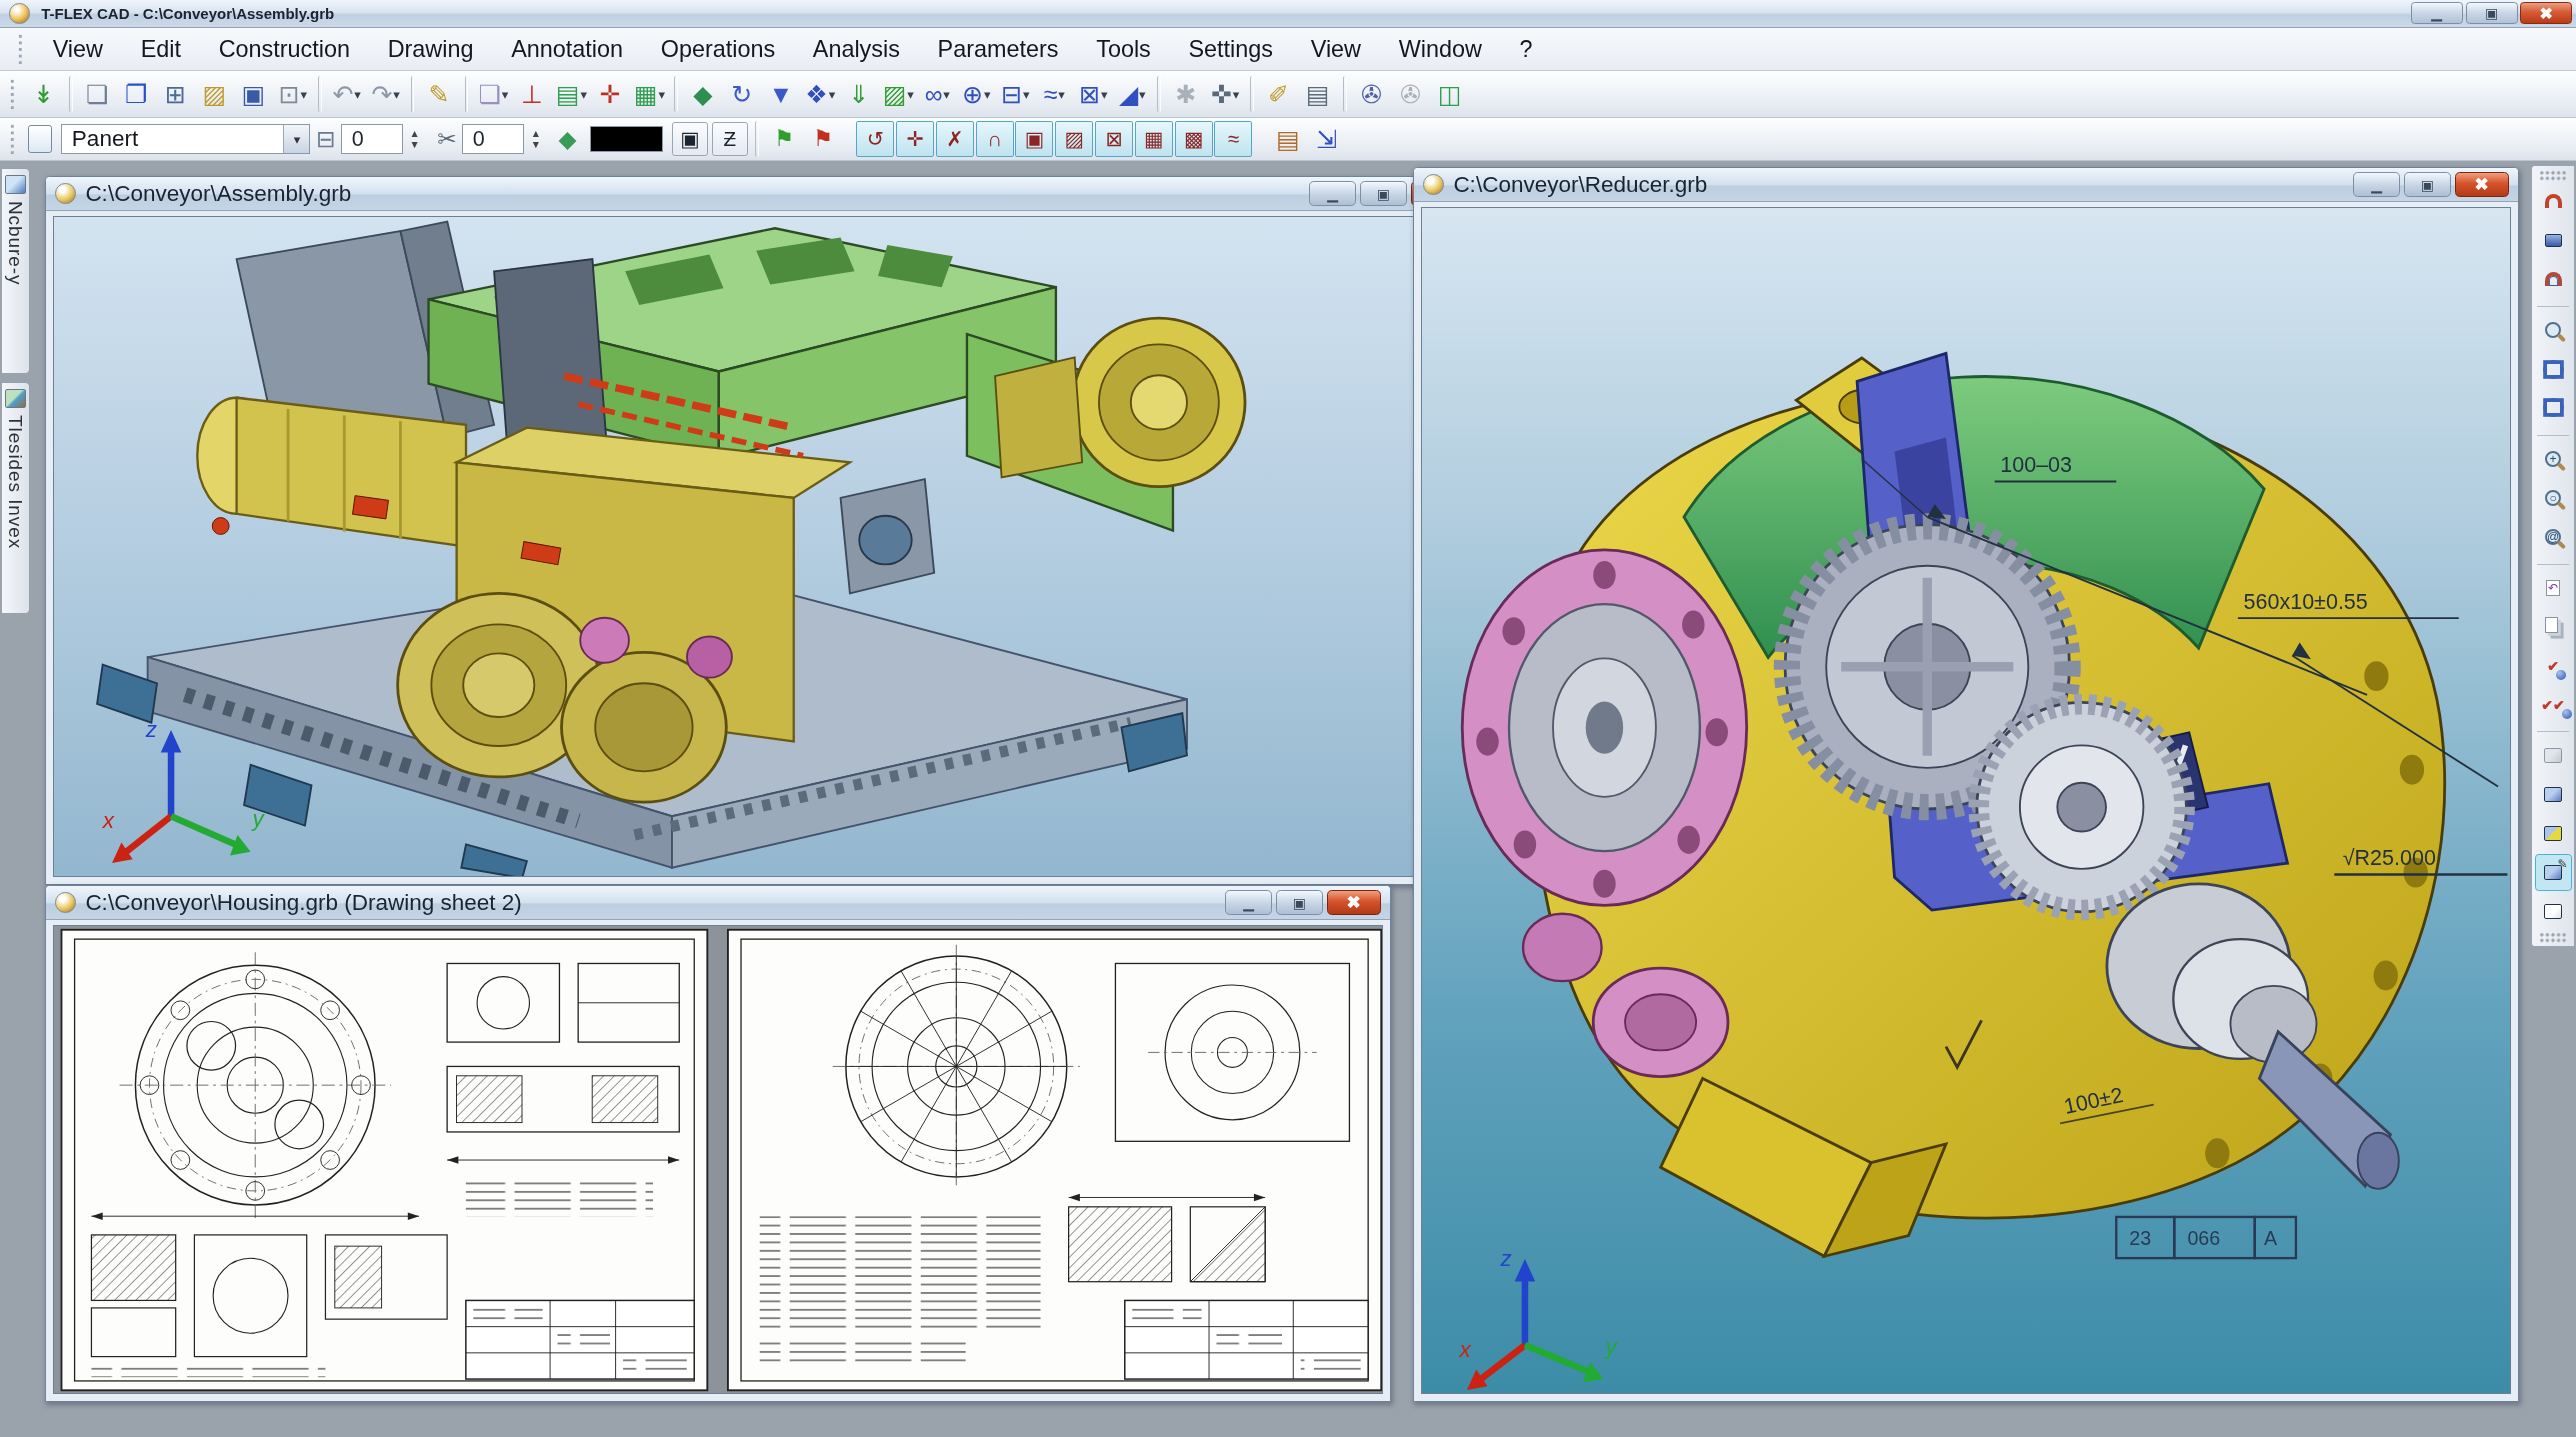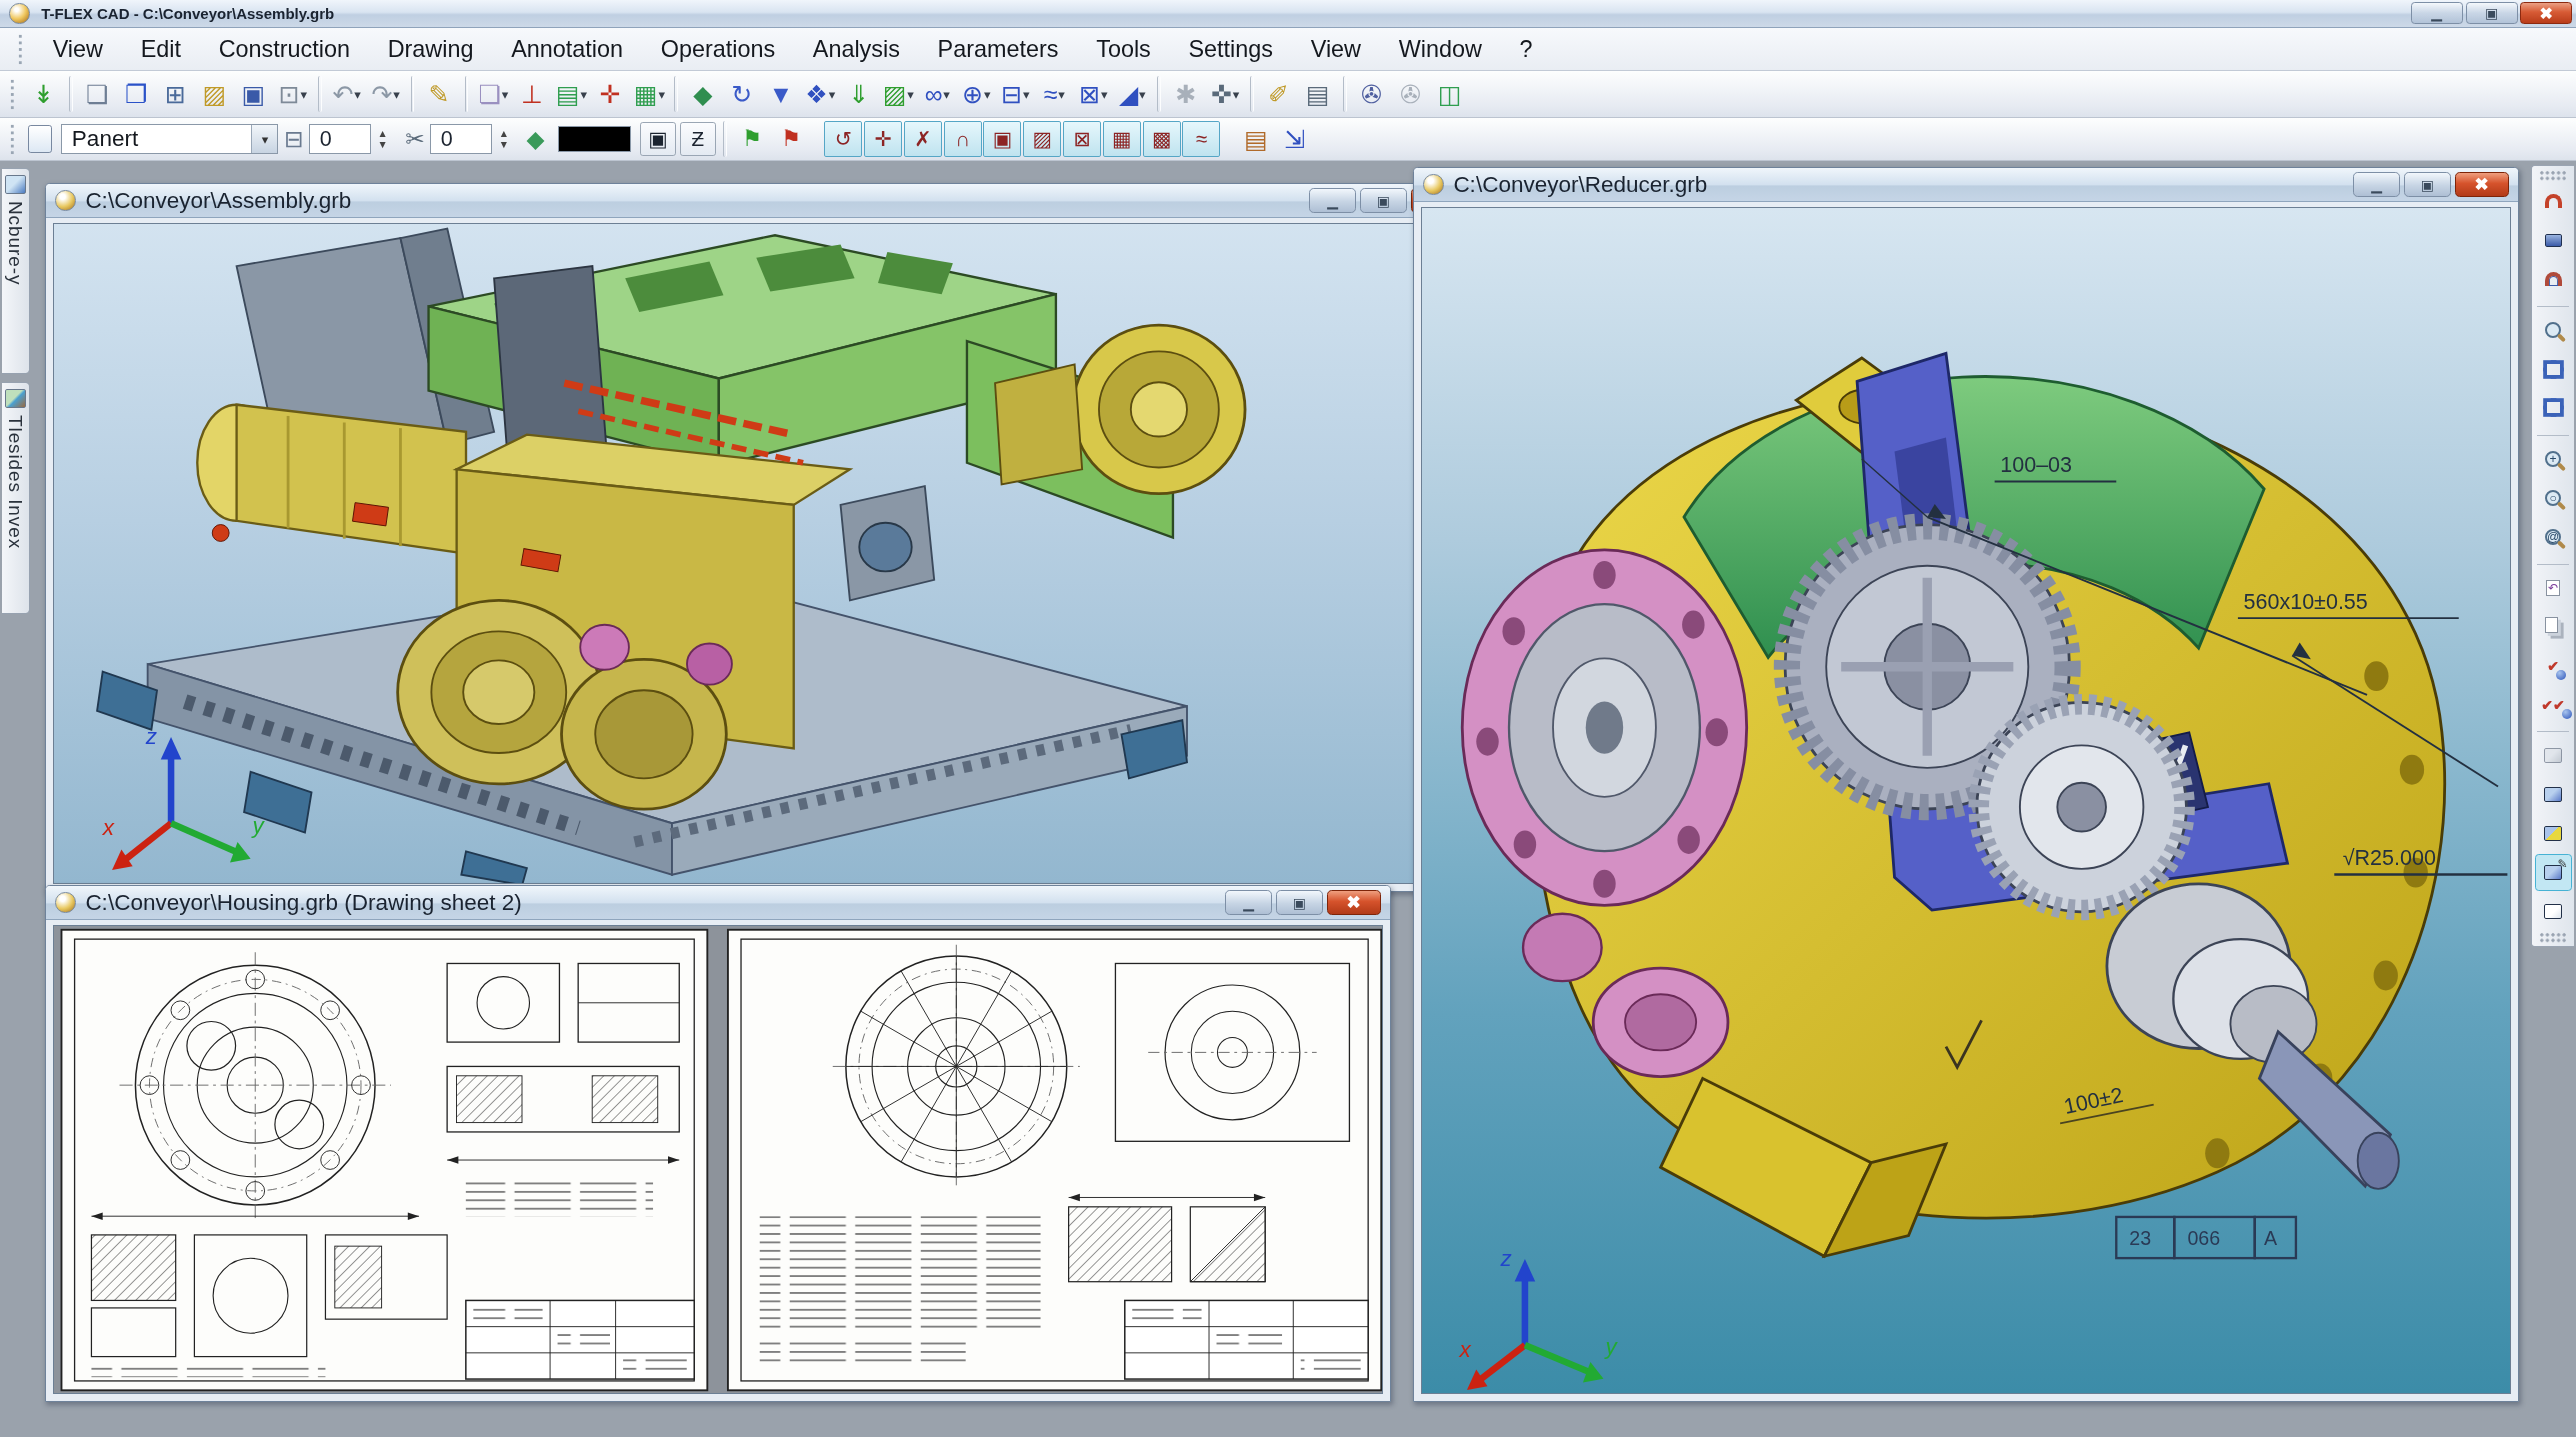--- a/index.html
+++ b/index.html
@@ -34,21 +34,21 @@
     background:linear-gradient(#fdfefe,#e7ebf2 75%,#dde3ec);border-bottom:0.9px solid #bcc4d0;}
   .tbar1{left:0;top:71px;width:2576px;height:47px;}
   .tbar2{left:0;top:118px;width:2576px;height:43px;}
   .tbtn{min-width:39px;height:39px;display:flex;align-items:center;justify-content:center;border-radius:3.7px;flex:0 0 auto;}
   .tbtn .glyph{font-size:25px;line-height:1;}
   .tbtn .drop{font-size:13px;color:#38404c;margin-left:0.9px;}
   .tbtn.sep{min-width:3.7px;width:3.7px;height:36px;margin:0 5.6px;border-left:0.9px solid #b3bcc8;border-right:0.9px solid #fcfdfe;}
 
   
   .pg-ico{width:24px;height:28px;background:linear-gradient(#ffffff,#dde8f4);border:1.9px solid #7888a0;border-radius:2.8px;margin:0 9.4px 0 3.7px;}
-  .selbox{width:217px;height:30px;background:#fff;border:0.9px solid #8a98a8;display:flex;align-items:center;}
+  .selbox{width:249px;height:30px;background:#fff;border:0.9px solid #8a98a8;display:flex;align-items:center;}
   .selbox .val{flex:1;padding-left:9.4px;font-size:22.5px;color:#14181e;}
   .selbox .arr{width:26px;height:100%;background:linear-gradient(#f2f6fa,#c8d4e2);border-left:0.9px solid #9aa8b8;
     display:flex;align-items:center;justify-content:center;font-size:13px;color:#333;}
   .mini-ico{font-size:23.4px;margin:0 5.6px;}
   .spin{width:62px;height:30px;background:#fff;border:0.9px solid #8a98a8;display:flex;align-items:center;padding-left:9.4px;font-size:21.5px;}
   .updown{display:flex;flex-direction:column;justify-content:center;height:30px;margin:0 7.5px 0 1.9px;}
   .updown span{font-size:10.3px;line-height:11.2px;color:#444;text-align:center;width:19px;}
   .swatch{width:73px;height:26px;border:1.9px solid #8a98a8;margin:0 7.5px;}
   .sqbtn{width:36px;height:34px;border:0.9px solid #9aa6b4;border-radius:2.8px;margin:0 1.9px;
     display:flex;align-items:center;justify-content:center;font-size:20.6px;background:linear-gradient(#fbfcfe,#e4eaf2);}
@@ -401,21 +401,21 @@
 
   <div class="ltab" style="top:168px;height:206px">
     <div class="ticon t1"></div>
     <div class="tlabel">Ncbure-y</div>
   </div>
   <div class="ltab" style="top:382px;height:232px">
     <div class="ticon t2"></div>
     <div class="tlabel">Tlesides Invex</div>
   </div>
 
-  <div class="win" style="left:45px;top:183px;width:1430px;height:709px">
+  <div class="win" style="left:45px;top:176px;width:1430px;height:709px">
     <div class="win-title">
       <div class="win-ico"></div>
       <div class="wt">C:\Conveyor\Assembly.grb</div>
       <div class="cbtns">
         <div class="cbtn">▁</div>
         <div class="cbtn">▣</div>
         <div class="cbtn close">✖</div>
       </div>
     </div>
     <div class="viewport vp-assembly">

